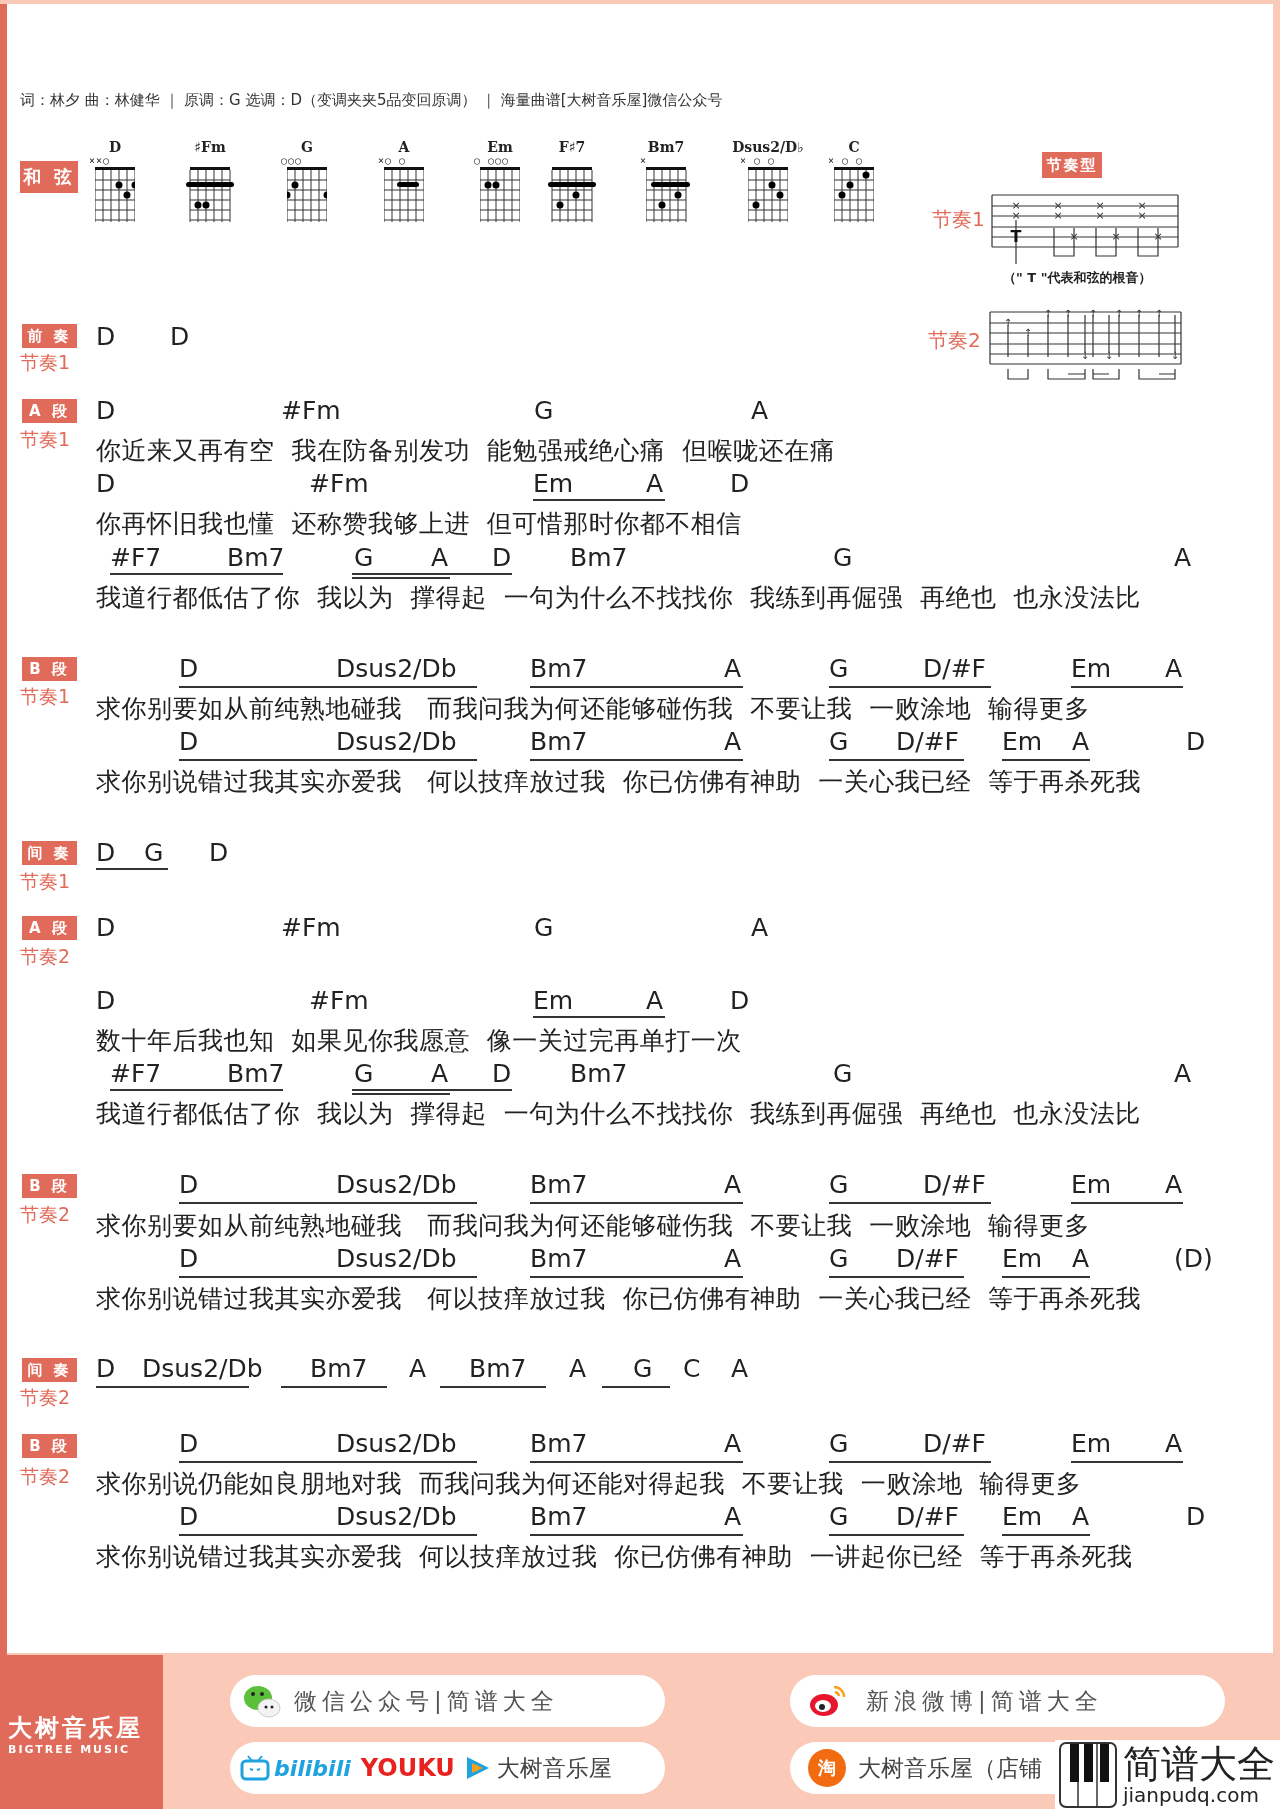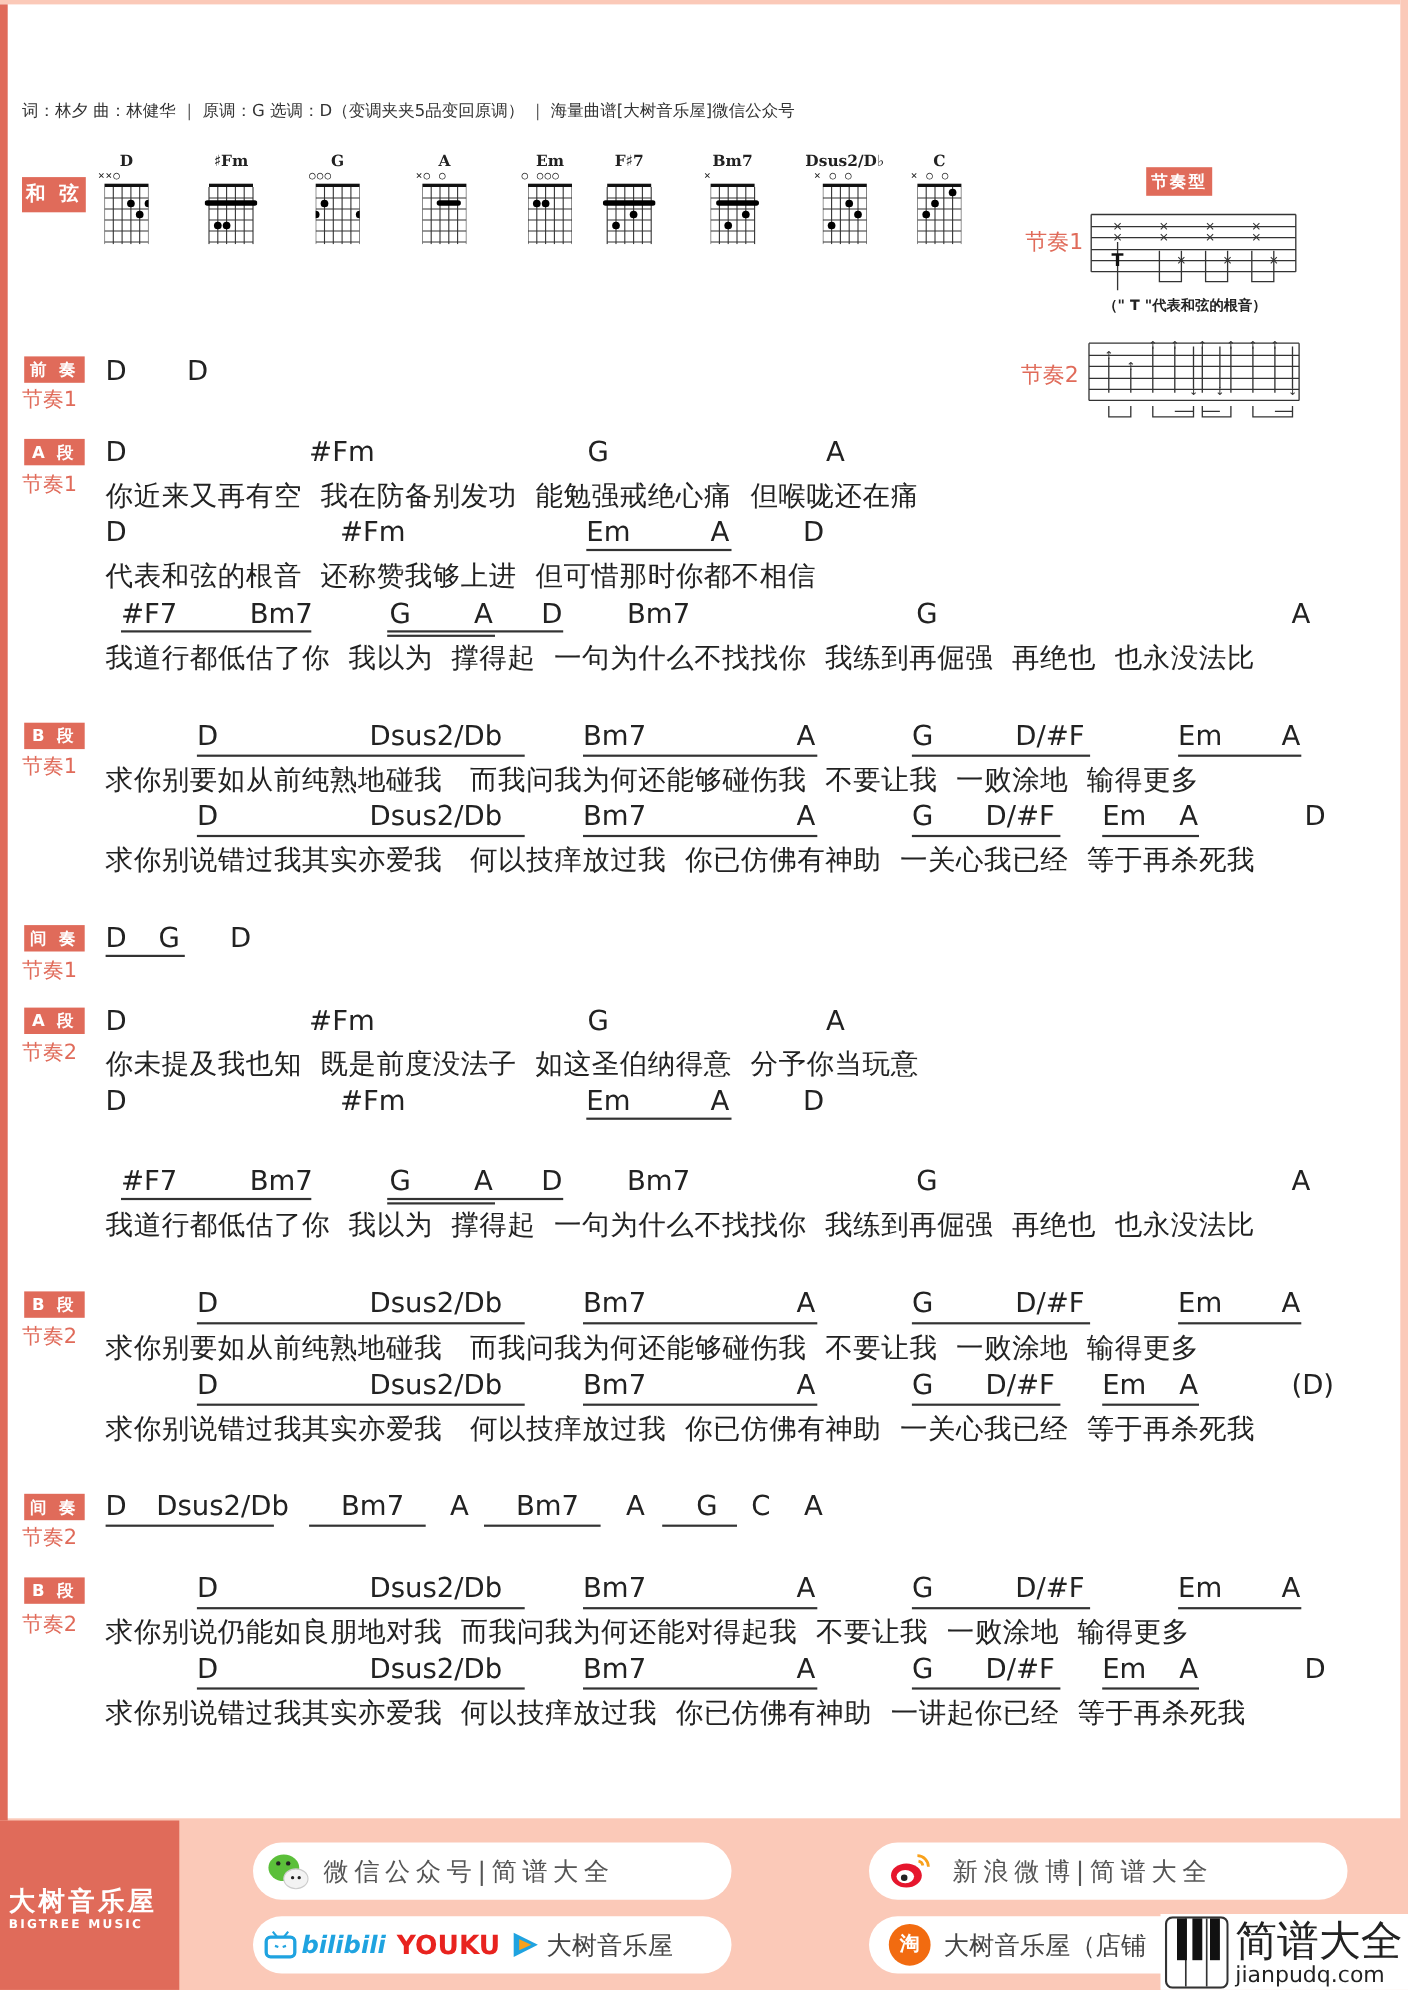--- a/index.html
+++ b/index.html
@@ -353,21 +353,21 @@
   </div>
   <div class="line lyrics" style="top:430px;">你近来又再有空  我在防备别发功  能勉强戒绝心痛  但喉咙还在痛</div>
   <div class="line chords" style="top:465px;">
     <span class="ch" style="left:0">D</span>
     <span class="ch" style="left:213px">#Fm</span>
     <span class="ch" style="left:437px">Em</span>
     <span class="ch" style="left:550px">A</span>
     <span class="ch" style="left:634px">D</span>
     <span class="ul" style="left:437px; top:30px; width:132px;"></span>
   </div>
-  <div class="line lyrics" style="top:503px;">代表和弦的根音  还称赞我够上进  但可惜那时你都不相信</div>
+  <div class="line lyrics" style="top:503px;">你再怀旧我也懂  还称赞我够上进  但可惜那时你都不相信</div>
   <div class="line chords" style="top:539px;">
     <span class="ch" style="left:14px">#F7</span>
     <span class="ch" style="left:131px">Bm7</span>
     <span class="ch" style="left:258px">G</span>
     <span class="ch" style="left:335px">A</span>
     <span class="ch" style="left:396px">D</span>
     <span class="ch" style="left:474px">Bm7</span>
     <span class="ch" style="left:737px">G</span>
     <span class="ch" style="left:1078px">A</span>
     <span class="ul" style="left:14px; top:30px; width:173px;"></span>
@@ -421,29 +421,29 @@
   </div>
 
   <div class="tag tag-sec" style="top:912px;">A 段</div>
   <div class="rhythm-lbl" style="top:940px;">节奏2</div>
   <div class="line chords" style="top:909px;">
     <span class="ch" style="left:0">D</span>
     <span class="ch" style="left:185px">#Fm</span>
     <span class="ch" style="left:438px">G</span>
     <span class="ch" style="left:655px">A</span>
   </div>
-  <div class="line lyrics" style="top:946px;">你未提及我也知  既是前度没法子  如这圣伯纳得意  分予你当玩意</div>
   <div class="line chords" style="top:982px;">
     <span class="ch" style="left:0">D</span>
     <span class="ch" style="left:213px">#Fm</span>
     <span class="ch" style="left:437px">Em</span>
     <span class="ch" style="left:550px">A</span>
     <span class="ch" style="left:634px">D</span>
     <span class="ul" style="left:437px; top:30px; width:132px;"></span>
   </div>
+  <div class="line lyrics" style="top:1020px;">数十年后我也知  如果见你我愿意  像一关过完再单打一次</div>
   <div class="line chords" style="top:1055px;">
     <span class="ch" style="left:14px">#F7</span>
     <span class="ch" style="left:131px">Bm7</span>
     <span class="ch" style="left:258px">G</span>
     <span class="ch" style="left:335px">A</span>
     <span class="ch" style="left:396px">D</span>
     <span class="ch" style="left:474px">Bm7</span>
     <span class="ch" style="left:737px">G</span>
     <span class="ch" style="left:1078px">A</span>
     <span class="ul" style="left:14px; top:30px; width:173px;"></span>

